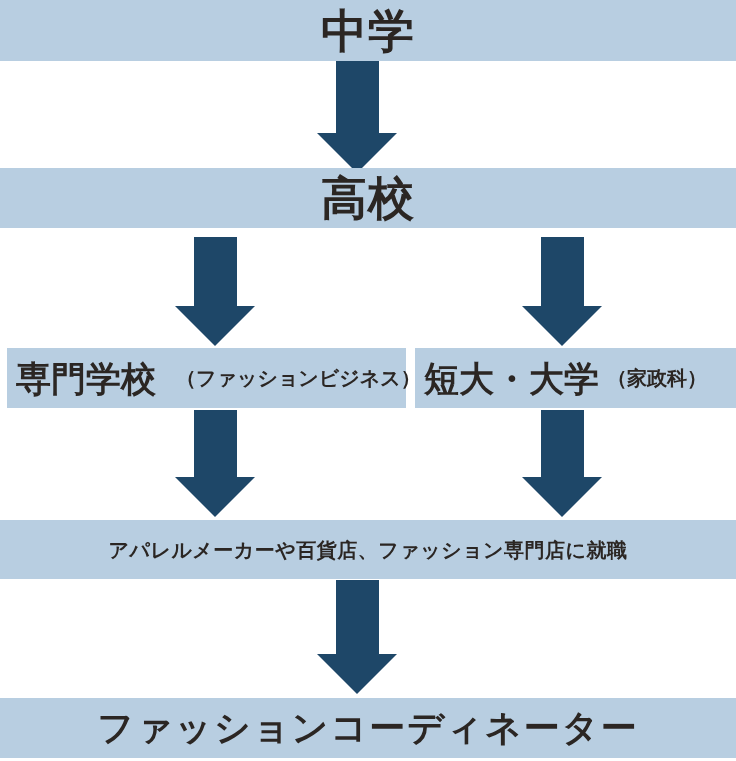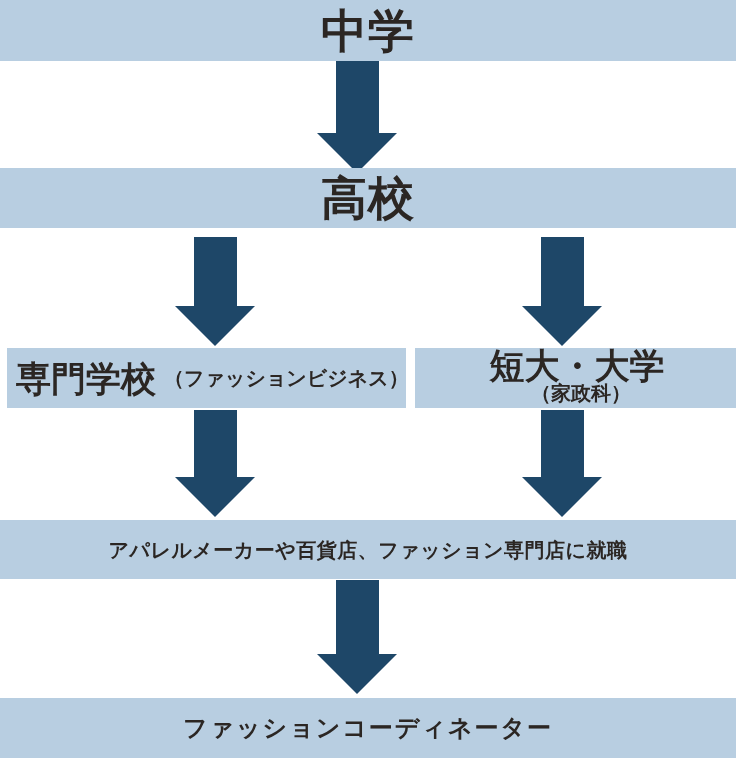--- a/index.html
+++ b/index.html
@@ -30,31 +30,31 @@
     color: var(--text);
   }
   .banner { left: 0; width: 736px; }
   .b1 { top: 0;   height: 61px; }
   .b2 { top: 168px; height: 60px; }
   .b4 { top: 520px; height: 59px; }
   .b5 { top: 698px; height: 60px; }
 
   .t-xl { font-size: 46px; line-height: 1; letter-spacing: 1px; }
   .t-employment { font-size: 20px; line-height: 1; letter-spacing: 0.5px; white-space: nowrap; }
-  .t-goal { font-size: 24px; line-height: 1; letter-spacing: 2px; white-space: nowrap; }
+  .t-goal { font-size: 36px; line-height: 1; letter-spacing: 2px; white-space: nowrap; }
 
   .node-box {
     top: 348px;
     height: 60px;
     justify-content: flex-start;
     padding: 0 6px 0 9px;
     white-space: nowrap;
   }
-  .box-left  { left: 7px;   width: 399px; }
-  .box-right { left: 415px; width: 321px; flex-direction: column; }
+  .box-left  { left: 7px;   width: 399px; gap: 12px; }
+  .box-right { left: 415px; width: 321px; }
   .box-title { font-size: 35px; line-height: 1; }
   .box-note  { font-size: 20px; line-height: 1; margin-left: 8px; letter-spacing: 0; }
 
   .arrow {
     position: absolute;
     width: 80px;
     display: flex;
     flex-direction: column;
     align-items: center;
   }

